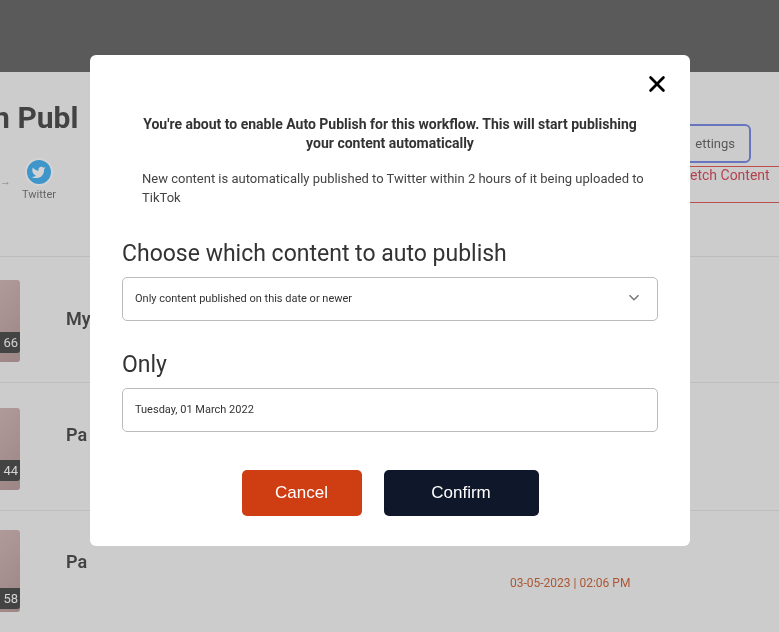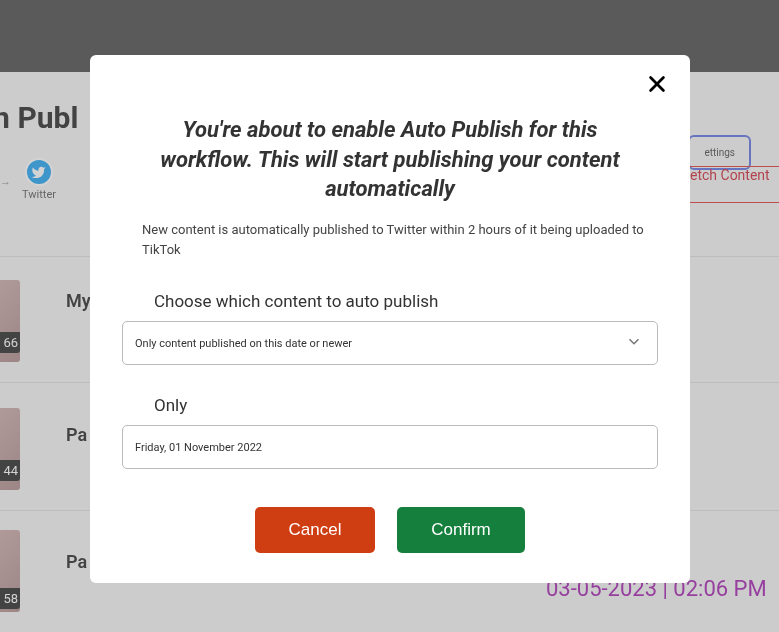--- a/index.html
+++ b/index.html
@@ -33,25 +33,25 @@
   }
   .bg-twitter .circle svg { width: 15px; height: 15px; fill: #fff; }
   .bg-twitter .lbl { font-size: 11px; color: #555; margin-top: 2px; text-align: center; }
   .bg-arrow {
     position: absolute;
     top: 175px; left: 0;
     font-size: 11px; color: #888;
   }
   .bg-settings {
     position: absolute;
-    top: 135px; right: 28px;
+    top: 124px; right: 28px;
     border: 2px solid #5a6de0;
     border-radius: 6px;
     padding: 10px 14px;
-    font-size: 10px; color: #444;
+    font-size: 13px; color: #444;
   }
   .bg-fetch-wrap {
     position: absolute;
     top: 166px; right: 0;
     width: 98px; height: 37px;
     border: 1px solid #d33;
     border-right: none;
     border-top-left-radius: 6px;
     border-bottom-left-radius: 6px;
     display:flex; 
@@ -82,27 +82,27 @@
     background: #222; color: #fff;
     font-size: 13px; padding: 3px 2px;
     text-align: right;
     border-bottom-right-radius: 3px;
   }
   .bg-rowtitle {
     position: absolute;
     left: 66px;
     font-size: 18px; font-weight: 600; color: #222;
   }
-  .r1t { top: 290px; }
+  .r1t { top: 308px; }
   .r2t { top: 424px; }
   .r3t { top: 551px; }
   .bg-ts {
     position: absolute;
     top: 576px; left: 510px;
-    font-size: 22px; color: #a21caf; margin-left: 36px;
+    font-size: 12px; color: #c2410c;
   }
 
   
   .overlay {
     position: absolute; inset: 0;
     background: rgba(130,130,130,0.35);
   }
   .modal {
     position: absolute;
     left: 90px; top: 55px;
@@ -113,39 +113,37 @@
   }
   .modal-close {
     position: absolute;
     top: 18px; right: 22px;
     cursor: pointer;
     font-size: 0;
   }
   .modal-close svg { width: 22px; height: 22px; }
   .modal h2 {
     text-align: center;
-    font-size: 22px;
+    font-size: 14px;
     font-weight: 700;
     color: #333;
     line-height: 1.35;
     margin: 24px 14px 16px 14px;
-    font-style: italic;
   }
   .modal .desc {
     font-size: 13px;
     color: #444;
     line-height: 1.5;
     margin-bottom: 32px;
     margin-left: 20px;
   }
   .field-label {
-    font-size: 17px;
+    font-size: 23px;
     color: #333;
     margin-bottom: 10px;
-    margin-left: 32px;
   }
   .select-wrap, .date-wrap {
     border: 1px solid #bbb;
     border-radius: 5px;
     height: 44px;
     display: flex; align-items: center;
     padding: 0 12px;
     font-size: 11px;
     color: #333;
     margin-bottom: 30px;
@@ -166,21 +164,21 @@
     height: 46px;
     border-radius: 5px;
     font-size: 17px;
     font-weight: 500;
     display: inline-flex; align-items: center; justify-content: center;
     cursor: pointer;
     border: none;
     color: #fff;
   }
   .btn-cancel { background: #cf3d13; }
-  .btn-confirm { background: #15803d; width: 128px; }
+  .btn-confirm { background: #0f172a; width: 155px; }
 </style>
 </head>
 <body>
 
 <div class="bg">
   <div class="bg-dark-top"></div>
 
   <div class="bg-header">d In Publ</div>
 
   <div class="bg-arrow">→</div>
@@ -232,21 +230,21 @@
         <span>Only content published on this date or newer</span>
         <span class="chev">
           <svg viewBox="0 0 24 24" fill="none" stroke="#777" stroke-width="2">
               <polyline points="6 9 12 15 18 9"></polyline>
             </svg>
         </span>
       </div>
 
       <div class="field-label">Only</div>
       <div class="date-wrap">
-        <span>Friday, 01 November 2022</span>
+        <span>Tuesday, 01 March 2022</span>
       </div>
 
       <div class="btn-row">
         <button class="btn btn-cancel">Cancel</button>
         <button class="btn btn-confirm">Confirm</button>
       </div>
     </div>
   </div>
 </div>
 

